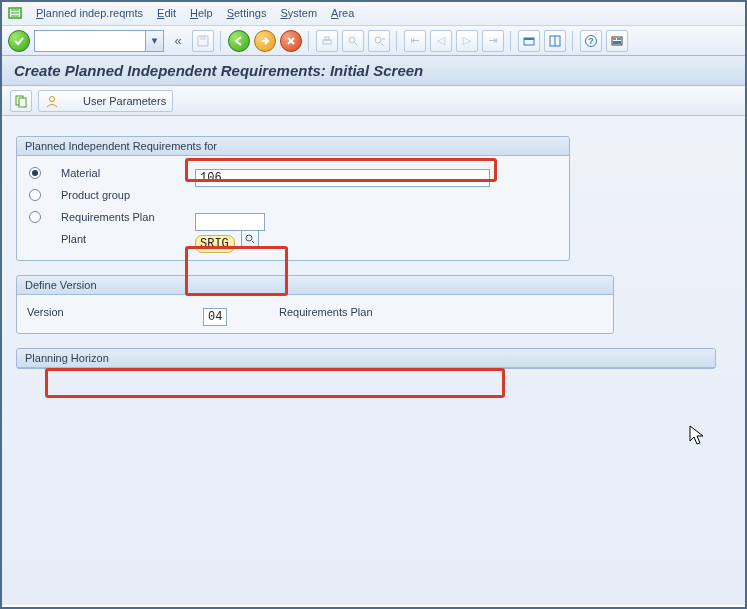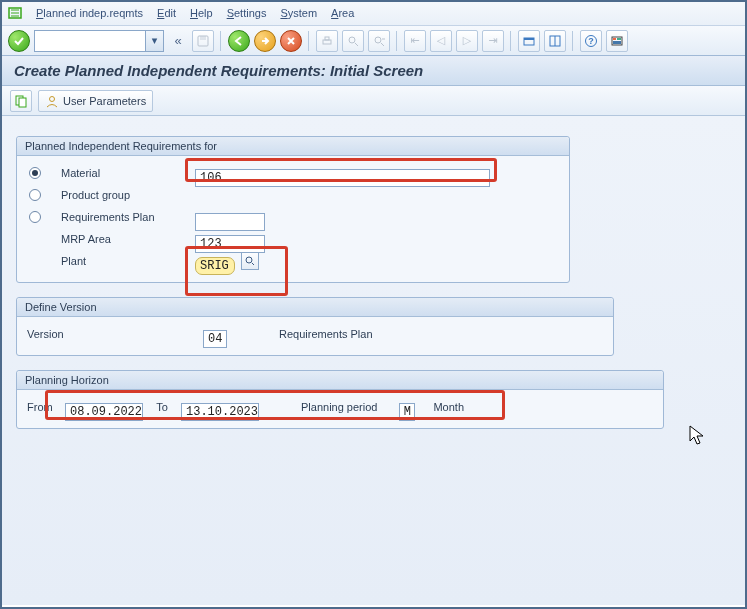--- a/index.html
+++ b/index.html
@@ -96,21 +96,21 @@
   }
   .sub-toolbar {
     display:flex;
     align-items:center;
     gap:6px;
     background: linear-gradient(#f6f9fd,#e4edf7);
     padding:4px 8px;
     border-bottom:1px solid #b2c6dd;
     height:30px;
   }
-  .sub-toolbar .label { color:#2d3e55; }
+  .sub-toolbar .label { color:#2d3e55;margin-left:20px; }
 
   
   .content {
     padding:20px 14px 14px 14px;
     background: linear-gradient(#eef3fa,#e6edf7);
     height: calc(100% - 24px - 30px - 32px - 30px);
     overflow:auto;
   }
   .group {
     border:1px solid #9fb8d6;
@@ -311,25 +311,20 @@
         <span class="radio"></span>
         <span class="field-label" style="width:128px">Product group</span>
       </div>
       <div class="row">
         <span class="radio"></span>
         <span class="field-label" style="width:128px">Requirements Plan</span>
         <span class="txt-input" style="width:70px"></span>
       </div>
       <div class="row">
         <span style="width:14px;margin-right:14px"></span>
-        <span class="field-label" style="width:128px">MRP Area</span>
-        <span class="txt-input" style="width:70px">123</span>
-      </div>
-      <div class="row">
-        <span style="width:14px;margin-right:14px"></span>
         <span class="field-label" style="width:128px">Plant</span>
         <span class="txt-input yellow" style="width:40px">SRIG</span>
         <span class="f4-btn">
           <svg width="10" height="10">
               <circle cx="4" cy="4" r="3" fill="none" stroke="currentColor"></circle>
               <path d="M7 7 L9 9" stroke="currentColor"></path>
             </svg>
         </span>
       </div>
     </div>
@@ -343,36 +338,22 @@
     <div class="group-body">
       <div class="row">
         <span class="field-label" style="width:170px">Version</span>
         <span class="txt-input" style="width:24px">04</span>
         <span style="width:40px"></span>
         <span style="color:#2d3e55">Requirements Plan</span>
       </div>
     </div>
   </div>
 
-  <div class="group hl-container" style="width:648px">
+  <div class="group hl-container" style="width:700px">
     <div class="group-header">Planning Horizon</div>
-    <div class="group-body">
-      <div class="row">
-        <span class="field-label short" style="width:32px">From</span>
-        <span class="txt-input" style="width:78px">08.09.2022</span>
-        <span class="field-label short" style="width:26px;text-align:center">To</span>
-        <span class="txt-input" style="width:78px">13.10.2023</span>
-        <span style="width:30px"></span>
-        <span style="color:#2d3e55">Planning period</span>
-        <span style="width:10px"></span>
-        <span class="txt-input" style="width:16px;text-align:center;justify-content:center">M</span>
-        <span style="width:6px"></span>
-        <span style="color:#2d3e55">Month</span>
-      </div>
-    </div>
     <div class="hl-box" style="left:28px; top:19px; width:460px; height:30px"></div>
   </div>
 
 </div>
 
 <span class="fake-cursor">
   <svg width="16" height="22">
       <path d="M1 1 L1 16 L5 12 L8 19 L11 18 L8 11 L14 11 Z" fill="#fff" stroke="#000" stroke-width="1"></path>
     </svg>
 </span>

